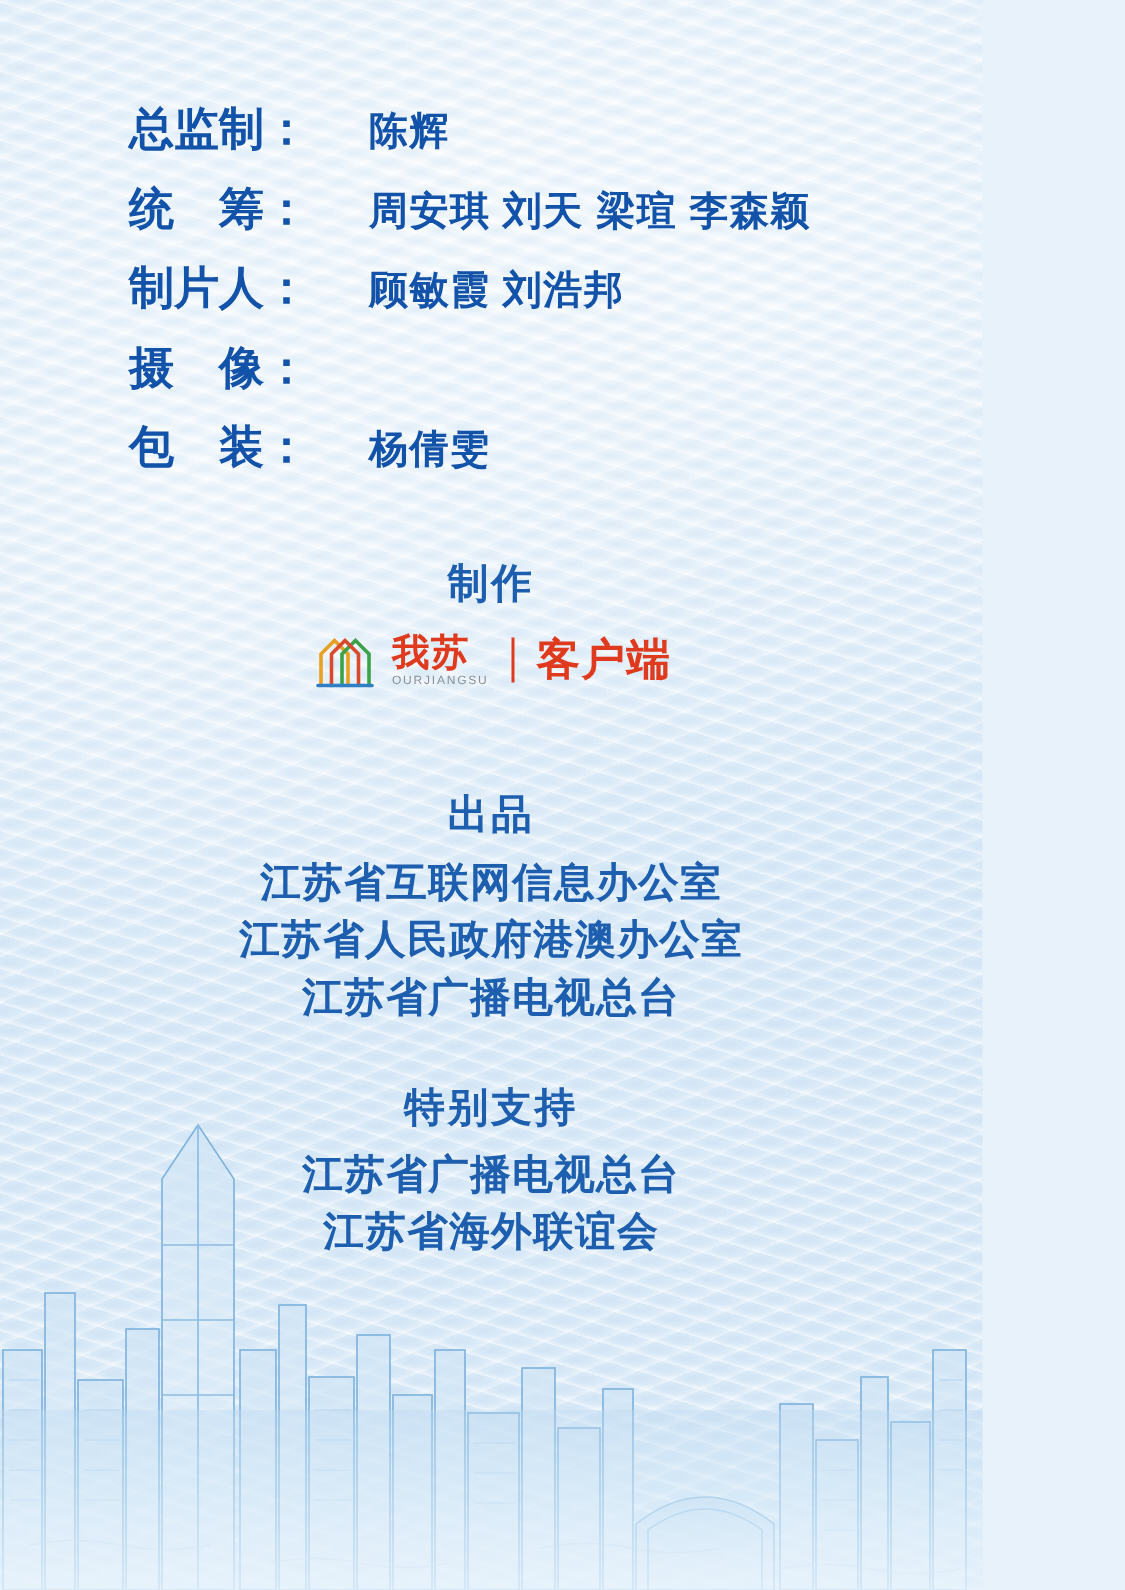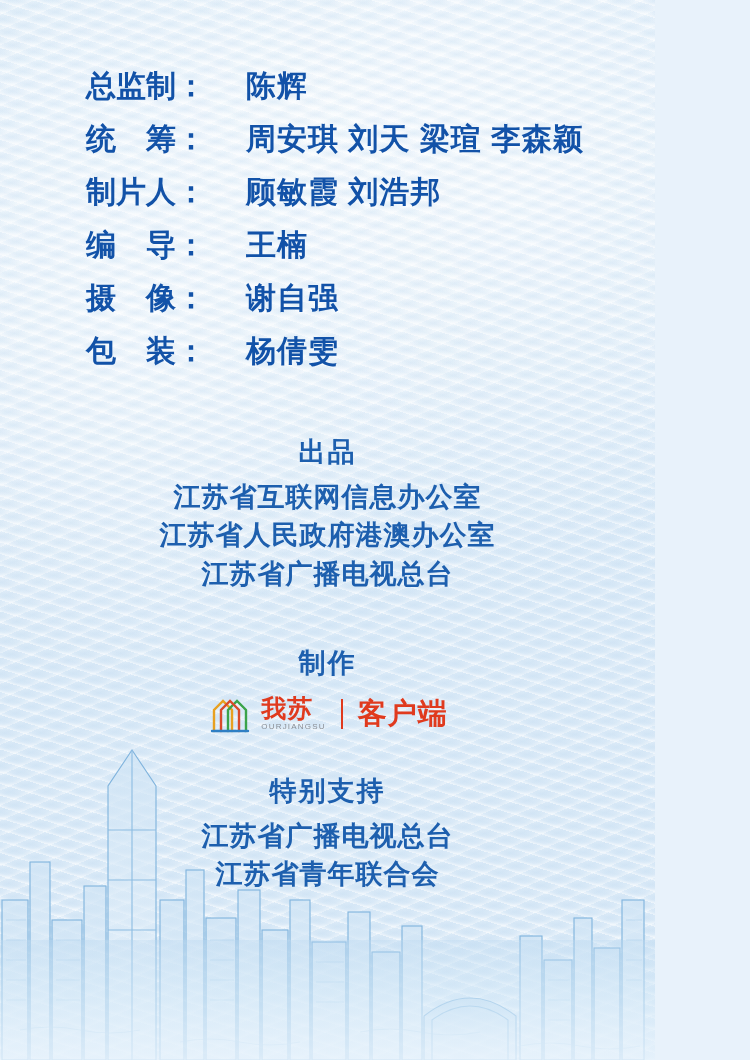--- a/index.html
+++ b/index.html
@@ -74,21 +74,21 @@
   .credit-label {
     color: #1252a8;
     font-size: 30px;
     font-weight: 700;
     letter-spacing: 0px;
     min-width: 160px;
     display: inline-block;
   }
   .credit-names {
     color: #1252a8;
-    font-size: 30px;
+    font-size: 26px;
     font-weight: 700;
     letter-spacing: 1px;
   }
 
   
   .section {
     text-align: center;
   }
   .section-title {
     color: #1d5fae;
@@ -240,43 +240,31 @@
       <div class="credit-row">
         <span class="credit-label">统　筹：</span>
         <span class="credit-names">周安琪 刘天 梁瑄 李森颖</span>
       </div>
 
       <div class="credit-row">
         <span class="credit-label">制片人：</span>
         <span class="credit-names">顾敏霞 刘浩邦</span>
       </div>
 
-      <div class="credit-row">
-        <span class="credit-label">编　导：</span>
-        <span class="credit-names">王楠</span>
-      </div>
 
       <div class="credit-row">
         <span class="credit-label">摄　像：</span>
-        <span class="credit-names">谢自强</span>
       </div>
 
       <div class="credit-row">
         <span class="credit-label">包　装：</span>
         <span class="credit-names">杨倩雯</span>
       </div>
 
 
-    </div>
-
-    <div class="section" id="sec-producer">
-      <div class="section-title">出品</div>
-      <div class="section-line">江苏省互联网信息办公室</div>
-      <div class="section-line">江苏省人民政府港澳办公室</div>
-      <div class="section-line">江苏省广播电视总台</div>
     </div>
 
     <div class="section" id="sec-made">
       <div class="section-title">制作</div>
 
       <div class="logo-lockup">
         <div class="logo-mark">
           <svg width="46" height="46" viewBox="0 0 46 46">
             <g fill="none" stroke-width="2.4" stroke-linecap="round">
               <path d="M7 40 V19 L16 10 L25 19 V40" stroke="#e8a020"></path>
@@ -288,20 +276,27 @@
         </div>
         <div class="logo-wordmark">
           <span class="logo-cn">我苏</span>
           <span class="logo-en">OURJIANGSU</span>
         </div>
         <div class="logo-divider"></div>
         <span class="logo-suffix">客户端</span>
       </div>
     </div>
 
+    <div class="section" id="sec-producer">
+      <div class="section-title">出品</div>
+      <div class="section-line">江苏省互联网信息办公室</div>
+      <div class="section-line">江苏省人民政府港澳办公室</div>
+      <div class="section-line">江苏省广播电视总台</div>
+    </div>
+
     <div class="section" id="sec-support">
       <div class="section-title">特别支持</div>
       <div class="section-line">江苏省广播电视总台</div>
-      <div class="section-line">江苏省青年联合会</div>
+      <div class="section-line">江苏省海外联谊会</div>
     </div>
 
   </div>
 </div>
 
 </body></html>

